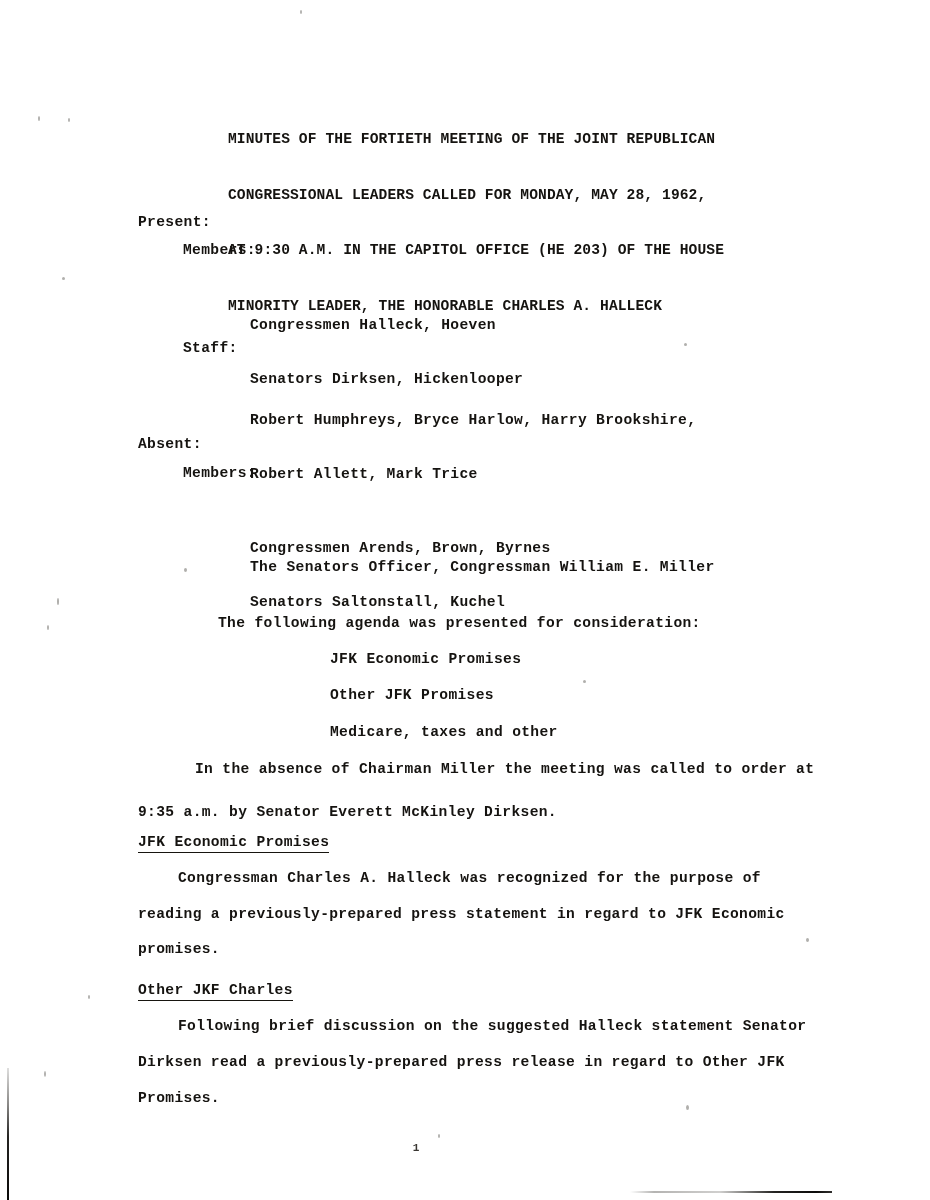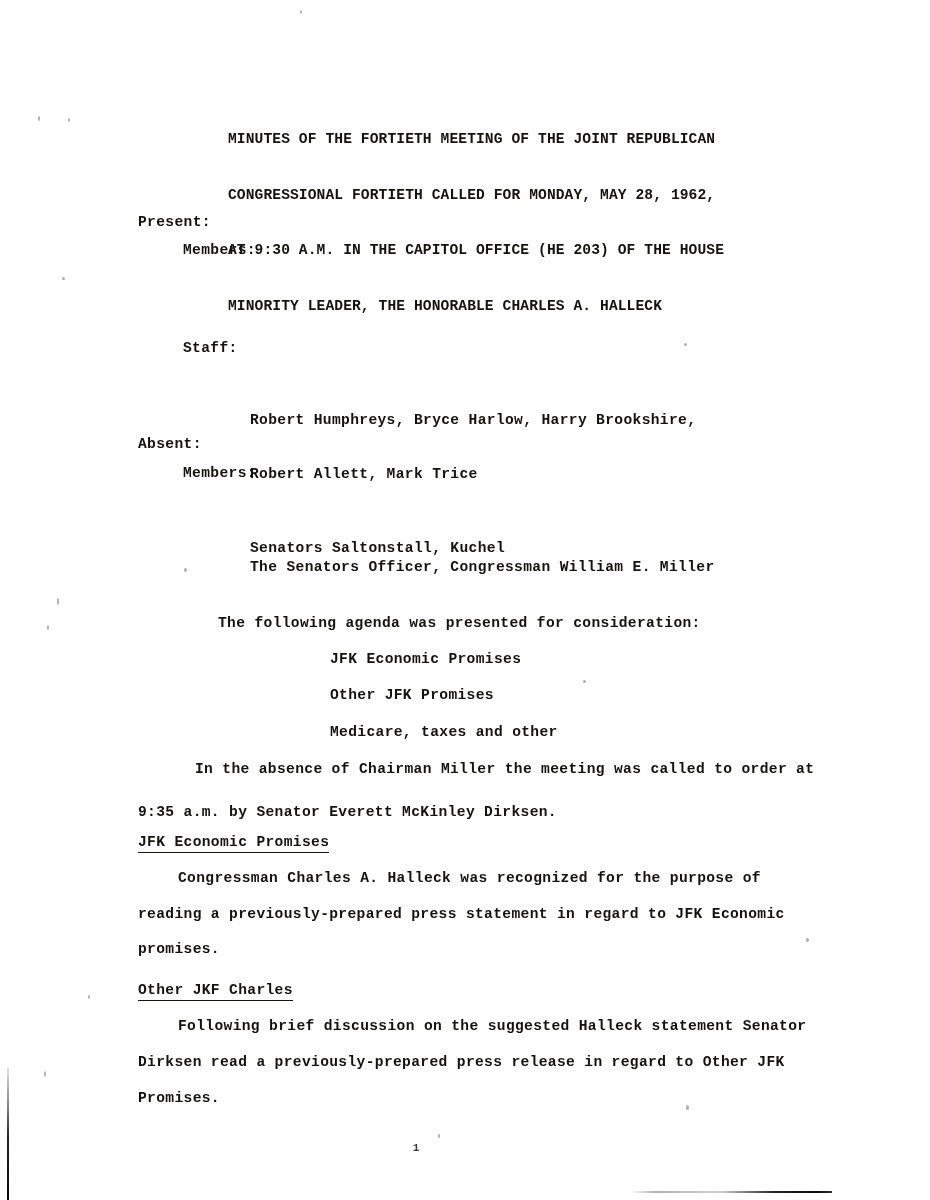--- a/index.html
+++ b/index.html
@@ -100,42 +100,47 @@
     border-radius: 50%;
   }
 </style>
 </head>
 <body>
 
 <div id="page">
 
   <div id="title-block" class="tw">
     <div>MINUTES OF THE FORTIETH MEETING OF THE JOINT REPUBLICAN</div>
-    <div>CONGRESSIONAL FORTIETH CALLED FOR MONDAY, MAY 28, 1962,</div>
+    <div>CONGRESSIONAL LEADERS CALLED FOR MONDAY, MAY 28, 1962,</div>
     <div>AT 9:30 A.M. IN THE CAPITOL OFFICE (HE 203) OF THE HOUSE</div>
     <div>MINORITY LEADER, THE HONORABLE CHARLES A. HALLECK</div>
   </div>
 
   <div class="tw lvl0" style="top:205px;">Present:</div>
 
   <div class="tw lvl1" style="top:241px;">Members:</div>
 
+  <div class="tw lvl2" style="top:280px;">
+    <div>Congressmen Halleck, Hoeven</div>
+    <div>Senators Dirksen, Hickenlooper</div>
+  </div>
 
   <div class="tw lvl1" style="top:339px;">Staff:</div>
 
   <div class="tw lvl2" style="top:375px;">
     <div>Robert Humphreys, Bryce Harlow, Harry Brookshire,</div>
     <div>Robert Allett, Mark Trice</div>
   </div>
 
   <div class="tw lvl0" style="top:427px;">Absent:</div>
 
   <div class="tw lvl1" style="top:464px;">Members:</div>
 
   <div class="tw lvl2" style="top:503px;">
+    <div>Congressmen Arends, Brown, Byrnes</div>
     <div>Senators Saltonstall, Kuchel</div>
   </div>
 
   <div class="tw lvl2" style="top:558px;">The Senators Officer, Congressman William E. Miller</div>
 
   <div class="tw" style="left:178px; top:614px;margin-left:40px;">The following agenda was presented for consideration:</div>
 
   <div class="tw lvl3" style="top:650px;">JFK Economic Promises</div>
   <div class="tw lvl3" style="top:686px;">Other JFK Promises</div>
   <div class="tw lvl3" style="top:723px;">Medicare, taxes and other</div>

